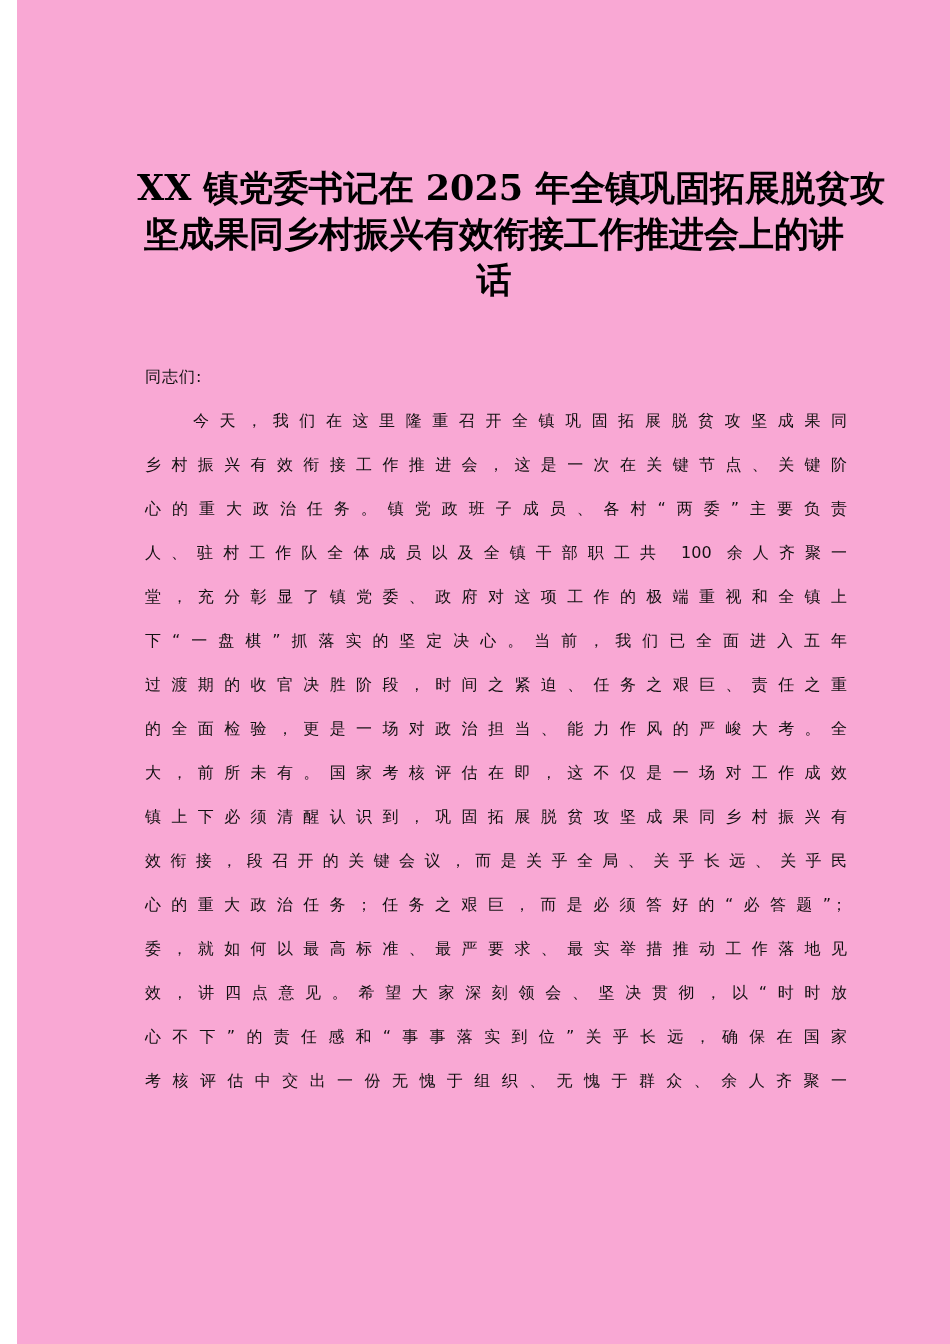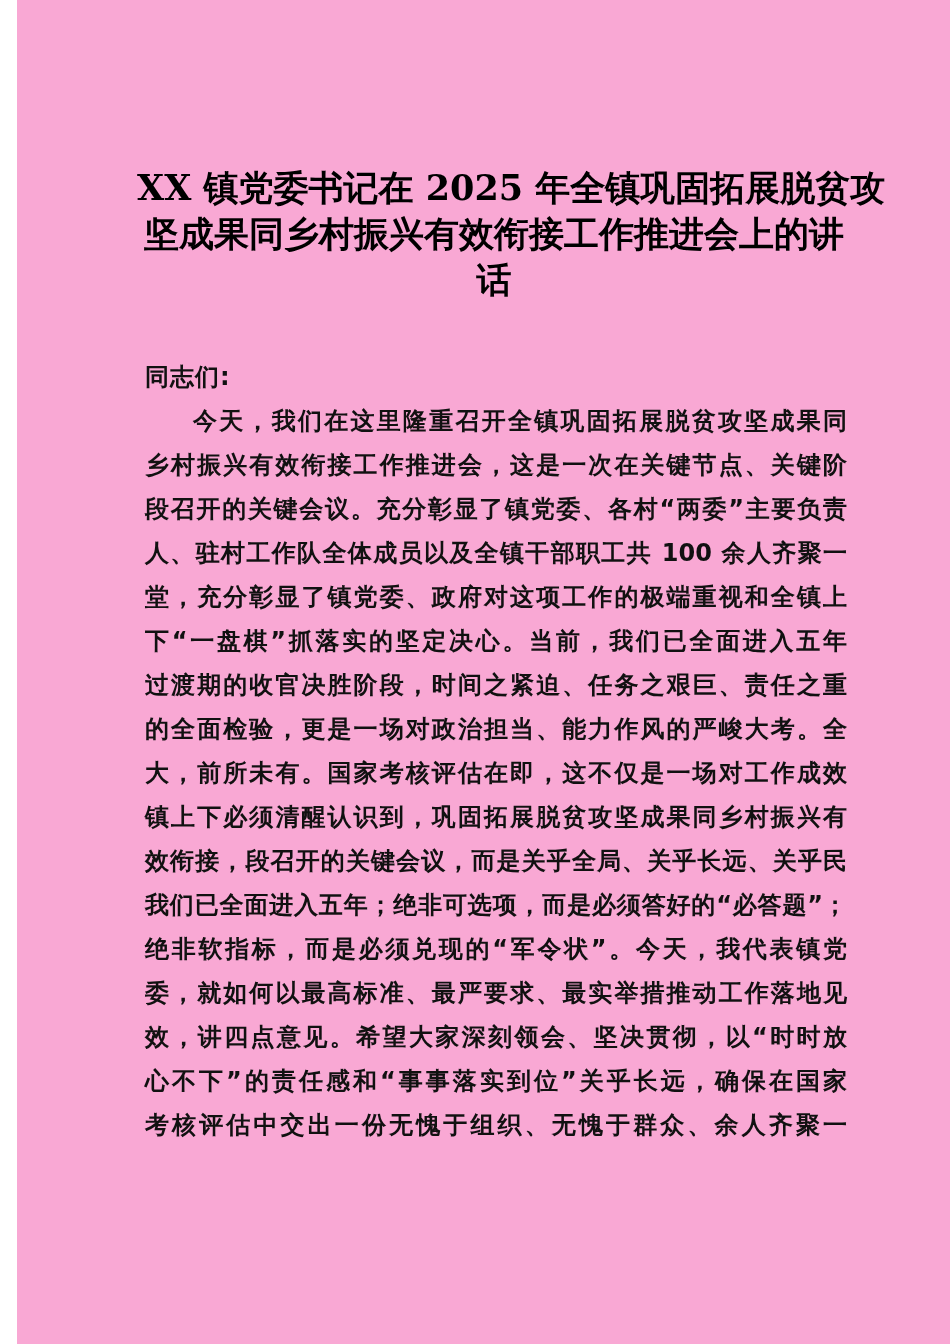--- a/index.html
+++ b/index.html
@@ -39,24 +39,23 @@
     .title-line {
       display: block;
       white-space: nowrap;
     }
     .body-text {
       position: absolute;
       left: 128px;
       top: 355px;
       width: 702px;
       font-family: "DejaVu Sans", "Liberation Sans", sans-serif;
-      font-size: 24px;
+      font-size: 16px;
       line-height: 44px;
       color: #111111;
-      font-weight: bold;
     }
     .salutation {
       display: block;
       white-space: nowrap;
       letter-spacing: 1px;
     }
     .line {
       display: block;
       white-space: nowrap;
       text-align: justify;
@@ -77,31 +76,30 @@
     <span class="title-line">XX 镇党委书记在 2025 年全镇巩固拓展脱贫攻</span>
     <span class="title-line">坚成果同乡村振兴有效衔接工作推进会上的讲</span>
     <span class="title-line">话</span>
   </h1>
 
   <div class="body-text">
     <span class="salutation">同志们:</span>
     <div class="paragraph">
       <span class="line indent">今天，我们在这里隆重召开全镇巩固拓展脱贫攻坚成果同</span>
       <span class="line">乡村振兴有效衔接工作推进会，这是一次在关键节点、关键阶</span>
-      <span class="line">段召开的关键会议。充分彰显了镇党委、各村“两委”主要负责</span>
+      <span class="line">心的重大政治任务。镇党政班子成员、各村“两委”主要负责</span>
       <span class="line">人、驻村工作队全体成员以及全镇干部职工共 100 余人齐聚一</span>
       <span class="line">堂，充分彰显了镇党委、政府对这项工作的极端重视和全镇上</span>
       <span class="line">下“一盘棋”抓落实的坚定决心。当前，我们已全面进入五年</span>
       <span class="line">过渡期的收官决胜阶段，时间之紧迫、任务之艰巨、责任之重</span>
       <span class="line">的全面检验，更是一场对政治担当、能力作风的严峻大考。全</span>
       <span class="line">大，前所未有。国家考核评估在即，这不仅是一场对工作成效</span>
       <span class="line">镇上下必须清醒认识到，巩固拓展脱贫攻坚成果同乡村振兴有</span>
       <span class="line">效衔接，段召开的关键会议，而是关乎全局、关乎长远、关乎民</span>
-      <span class="line">我们已全面进入五年；绝非可选项，而是必须答好的“必答题”；</span>
-      <span class="line">绝非软指标，而是必须兑现的“军令状”。今天，我代表镇党</span>
+      <span class="line">心的重大政治任务；任务之艰巨，而是必须答好的“必答题”；</span>
       <span class="line">委，就如何以最高标准、最严要求、最实举措推动工作落地见</span>
       <span class="line">效，讲四点意见。希望大家深刻领会、坚决贯彻，以“时时放</span>
       <span class="line">心不下”的责任感和“事事落实到位”关乎长远，确保在国家</span>
       <span class="line">考核评估中交出一份无愧于组织、无愧于群众、余人齐聚一</span>
     </div>
   </div>
 
 </div>
 
 </body></html>

